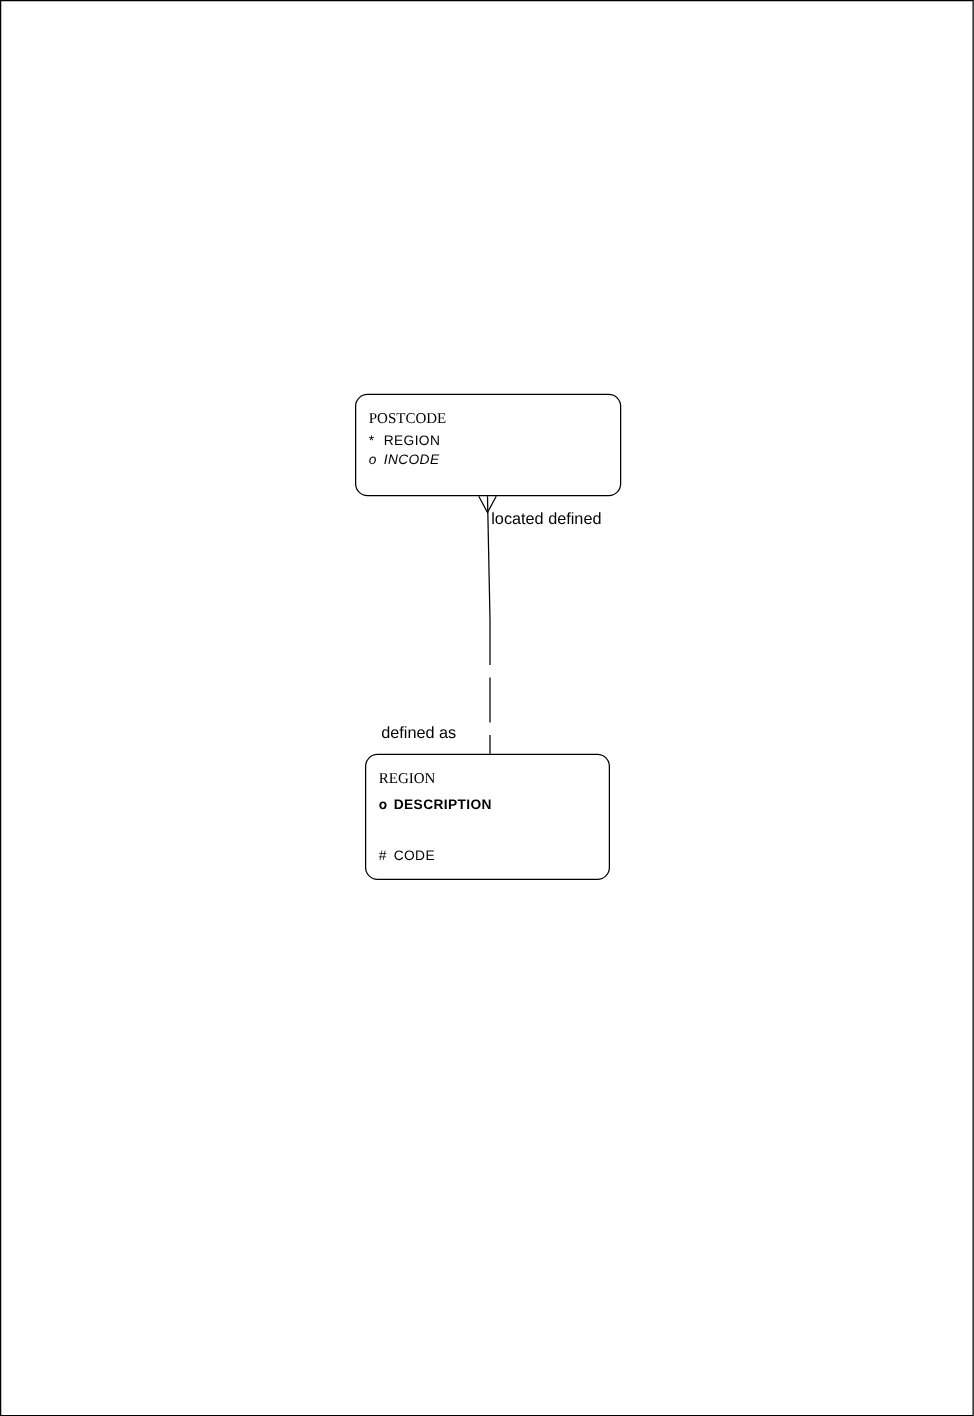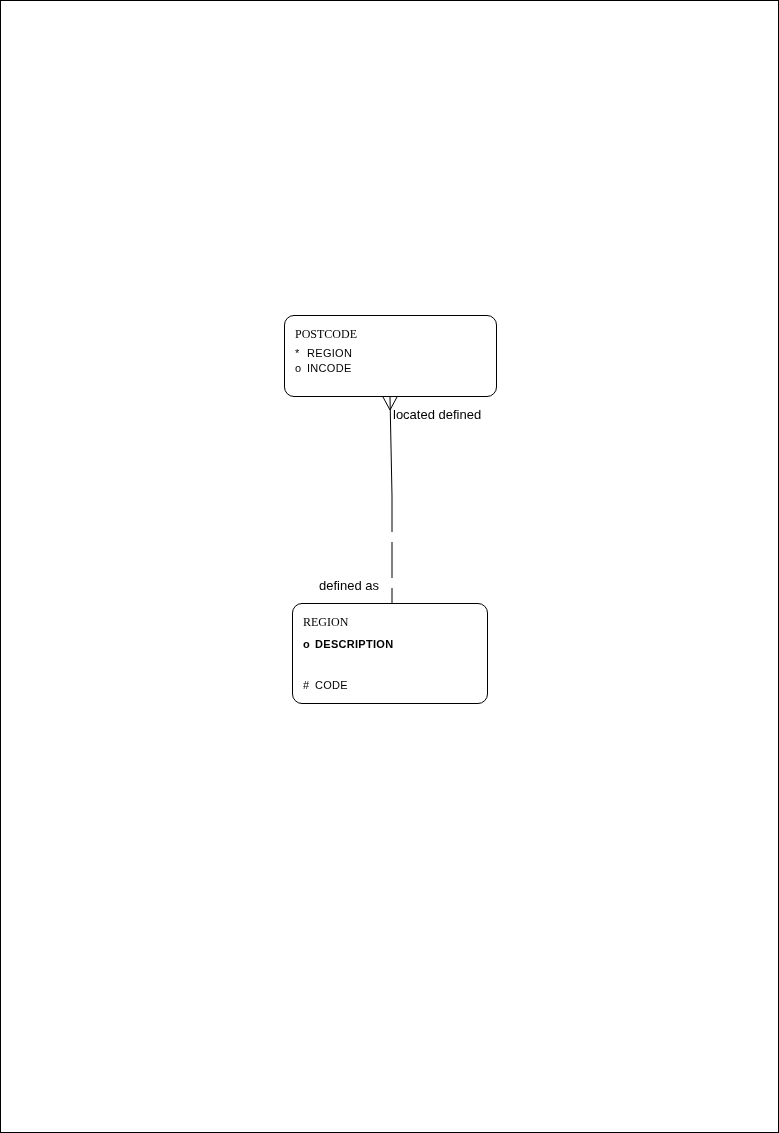--- a/index.html
+++ b/index.html
@@ -69,39 +69,38 @@
   }
   
   #entity-postcode {
     left: 283px;
     top: 314px;
     width: 213px;
     height: 82px;
   }
   #entity-postcode .entity-title { top: 11px; }
   #entity-postcode .attr-row.r0 { top: 31px; }
-  #entity-postcode .attr-row.r1 { top: 46px; }
+  #entity-postcode .attr-row.r1 { top: 46px; font-style: italic; }
   #entity-region {
     left: 291px;
     top: 602px;
     width: 196px;
     height: 101px;
   }
   #entity-region .entity-title { top: 11px; }
   #entity-region .attr-row.r0 { top: 31px; margin-top: 44px; }
   #entity-region .attr-row.r1 { top: 34px; font-weight: bold; }
 
   #label-located-within {
     left: 392px;
     top: 406px;
   }
   #label-defined-as {
     left: 304px;
     top: 577px;
-    margin-left: 14px;
   }
 </style>
 </head>
 <body>
 
 <div id="page">
 
   <svg id="canvas" viewBox="0 0 777 1131" width="777" height="1131" xmlns="http://www.w3.org/2000/svg">
 
     <line x1="389" y1="396" x2="391" y2="495" stroke="#000000" stroke-width="1" fill="none"></line>

